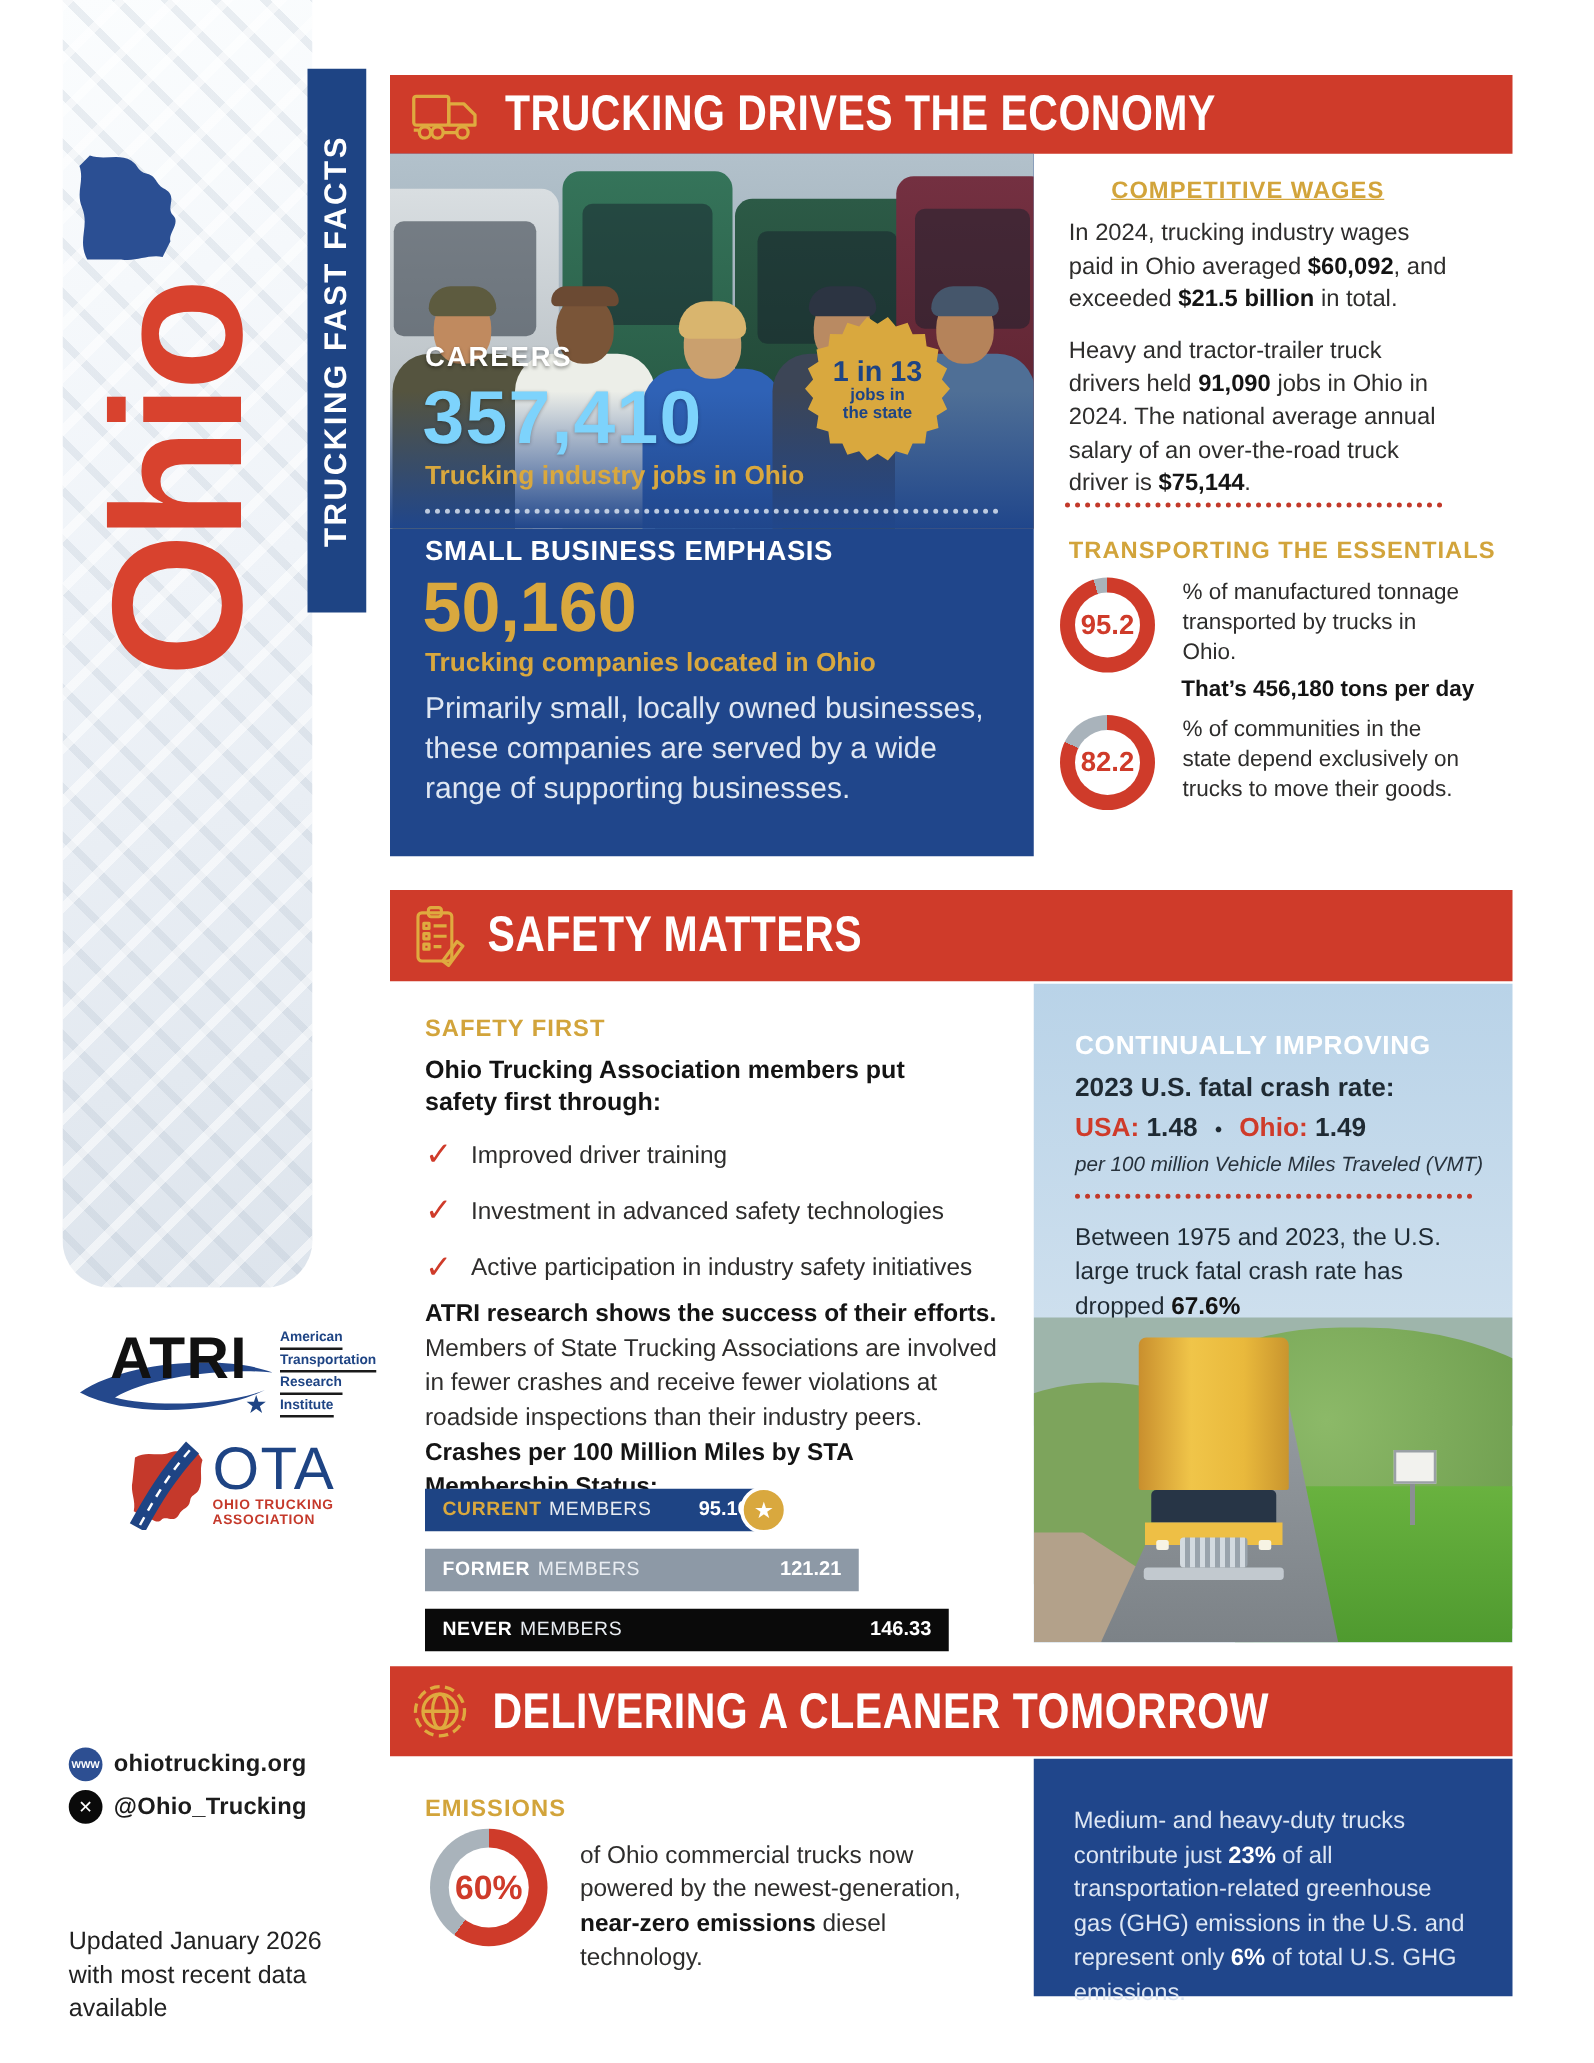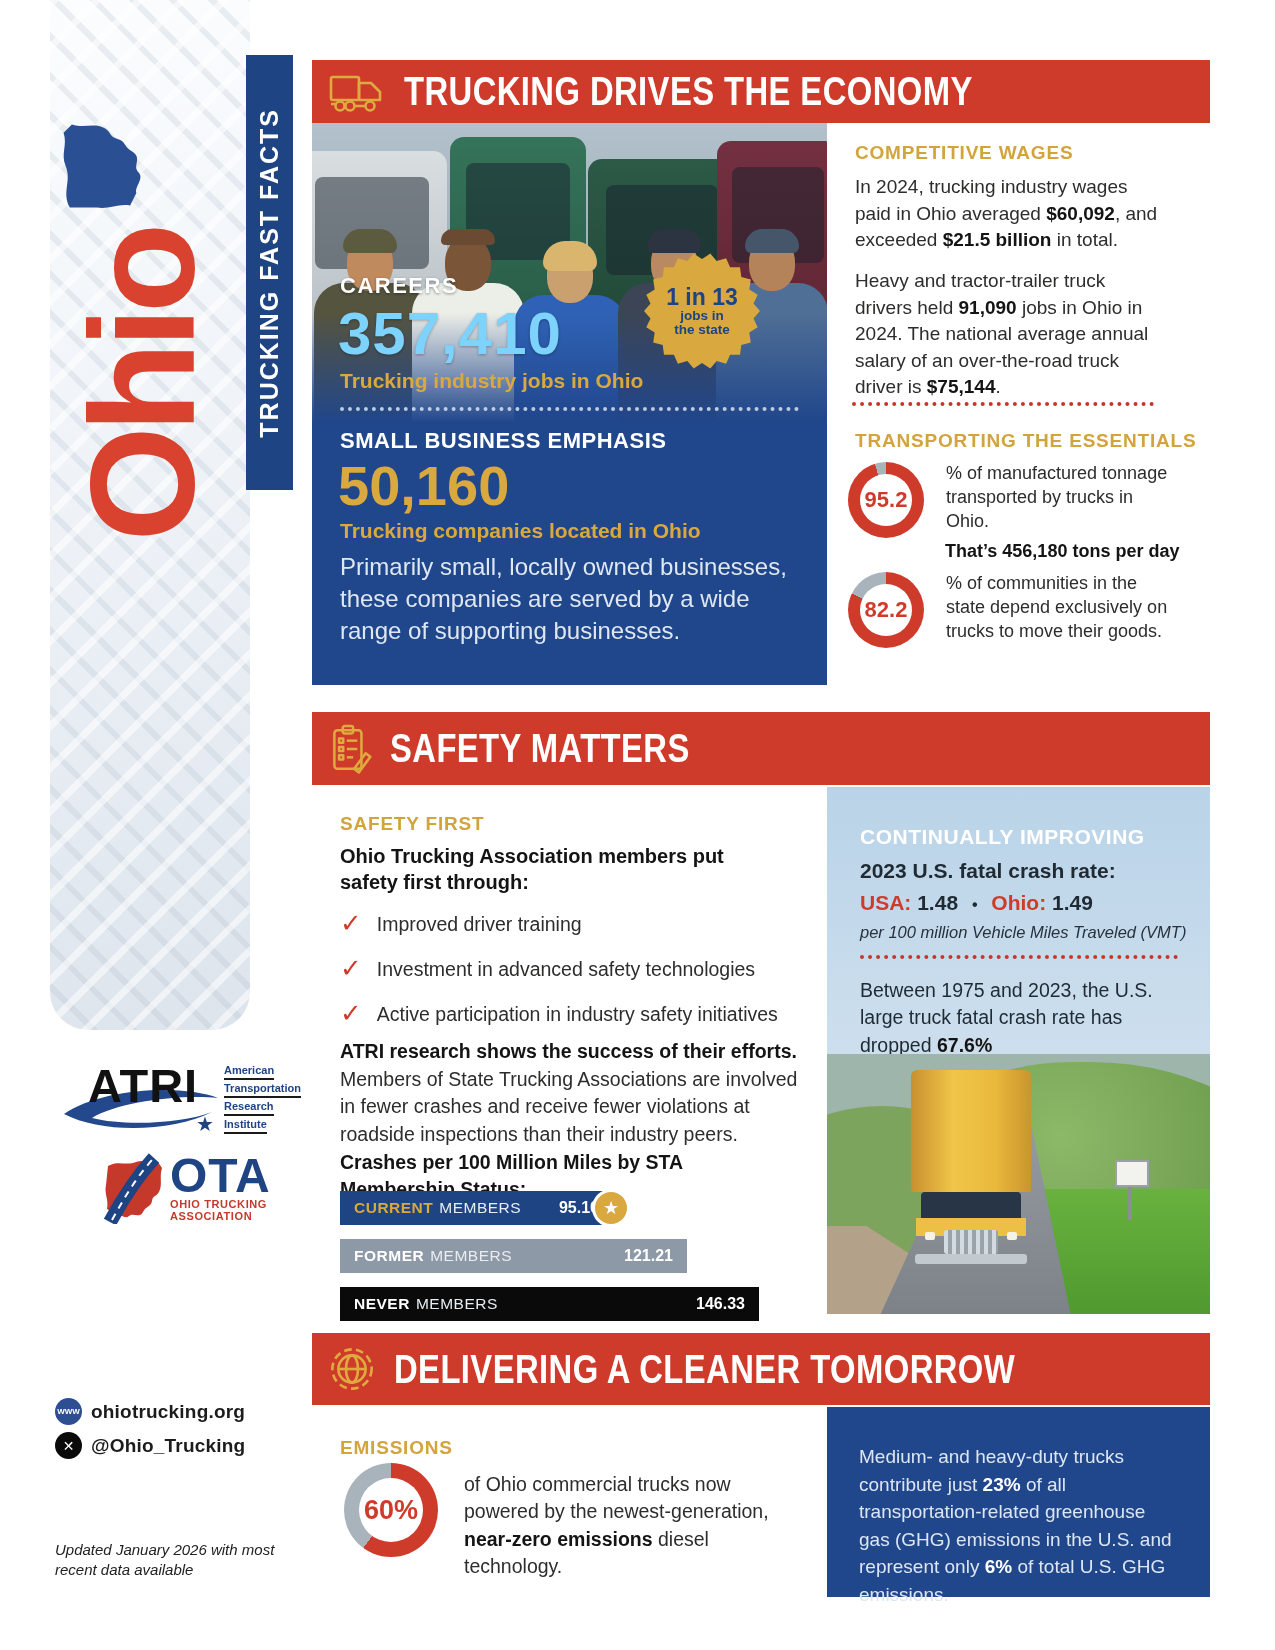--- a/index.html
+++ b/index.html
@@ -28,33 +28,33 @@
   .atri-mark svg { position:absolute; left:0; top:26px; }
   .atri-text { position:absolute; left:26px; top:0; font-size:47px; font-weight:800; color:#111;
     letter-spacing:1px; }
   .atri-star { position:absolute; right:6px; bottom:6px; color:#1e4484; font-size:20px; }
   .atri-words { margin-left:4px; margin-top:6px; display:flex; flex-direction:column; }
   .atri-words span { font-size:11px; font-weight:700; color:#1e4484; line-height:13px;
     border-bottom:2px solid #1a1a1a; padding-bottom:1px; margin-bottom:2px; width:max-content; }
   .ota { position:absolute; left:100px; top:1152px; display:flex; align-items:center; }
   .ota-icon { margin-right:6px; }
   .ota-text { display:flex; flex-direction:column; }
-  .ota-abbr { font-size:48px; font-weight:700; color:#1e4484; line-height:44px; letter-spacing:1px; }
+  .ota-abbr { font-size:48px; font-weight:400; color:#1e4484; line-height:44px; letter-spacing:1px; }
   .ota-sub { font-size:11px; font-weight:800; color:#c5392b; letter-spacing:.6px; line-height:12px; }
 
   
   .contact-row { position:absolute; left:55px; display:flex; align-items:center; }
   .contact-row.r1 { top:1398px;justify-content:flex-end; } .contact-row.r2 { top:1432px; }
   .circle-icon { width:27px; height:27px; border-radius:50%; display:flex; align-items:center;
     justify-content:center; margin-right:9px; color:#fff; font-weight:800; }
   .circle-icon.www { background:#2d4f92; font-size:8px; letter-spacing:0; }
   .circle-icon.x { background:#0a0a0a; font-size:14px; }
   .contact-row b { font-size:19px; color:#1c1c1c; letter-spacing:.2px; }
-  .updated { position:absolute; left:55px; top:1540px; width:240px; font-style:italic;
-    font-size:15px; color:#222; line-height:1.35; }
+  .updated { position:absolute; left:55px; top:1540px; width:240px; 
+    font-size:20px; color:#222; line-height:1.35; }
 
   
   .sec-bar { position:absolute; left:312px; width:898px; background:#cf3b2a;
     display:flex; align-items:center; }
   .sec-bar .hdr-icon { margin-left:16px; margin-right:18px; flex:0 0 auto; }
   .hdr-title { font-size:40px; font-weight:800; color:#fff; white-space:nowrap;
     transform:scaleX(.82); transform-origin:left center; letter-spacing:.5px; }
   #bar-economy { top:60px; height:63px; }
   #bar-safety  { top:712px; height:73px; }
   #bar-cleaner { top:1333px; height:72px; }
@@ -308,21 +308,21 @@
         <span class="l3">the state</span>
       </div>
     </div>
     <div class="dot-div-white" style="top:284px"></div>
     <div class="sbe-title">SMALL BUSINESS EMPHASIS</div>
     <div class="sbe-number">50,160</div>
     <div class="sbe-caption">Trucking companies located in Ohio</div>
     <div class="sbe-text">Primarily small, locally owned businesses, these companies are served by a wide range of supporting businesses.</div>
   </div>
 
-  <div class="ecol gold-title" style="left:855px; top:142px;">COMPETITIVE WAGES</div>
+  <div class="ecol gold-title" style="left:889px; top:142px;text-decoration:underline;">COMPETITIVE WAGES</div>
   <div class="ecol body-text" style="left:855px; top:174px; width:306px;"><span>In 2024, trucking industry wages paid in Ohio averaged </span><span class="run-b">$60,092</span><span>, and exceeded </span><span class="run-b">$21.5 billion</span><span> in total.</span></div>
   <div class="ecol body-text" style="left:855px; top:268px; width:312px;"><span>Heavy and tractor-trailer truck drivers held </span><span class="run-b">91,090</span><span> jobs in Ohio in 2024. The national average annual salary of an over-the-road truck driver is </span><span class="run-b">$75,144</span><span>.</span></div>
   <div class="ecol dot-div-red" style="left:852px; top:402px; width:302px;"></div>
   <div class="ecol gold-title" style="left:855px; top:430px;">TRANSPORTING THE ESSENTIALS</div>
 
   <div class="stat-row" style="left:848px; top:462px;">
     <div class="donut d74" style="background: conic-gradient(rgb(207, 59, 42) 0deg, rgb(207, 59, 42) 95.2%, rgb(169, 179, 187) 95.2%, rgb(169, 179, 187) 100%);">
       <span>95.2</span>
     </div>
     <div class="stat-text">% of manufactured tonnage transported by trucks in Ohio.</div>

